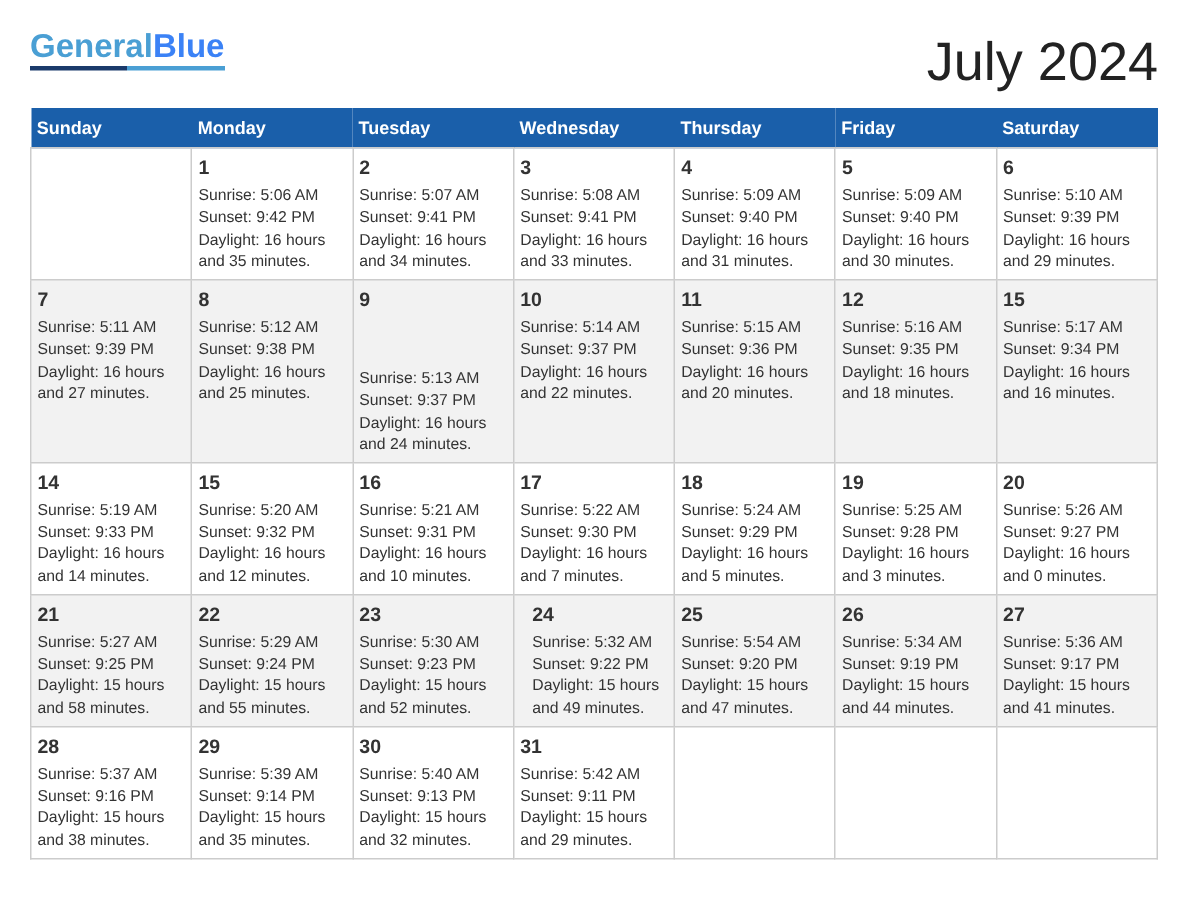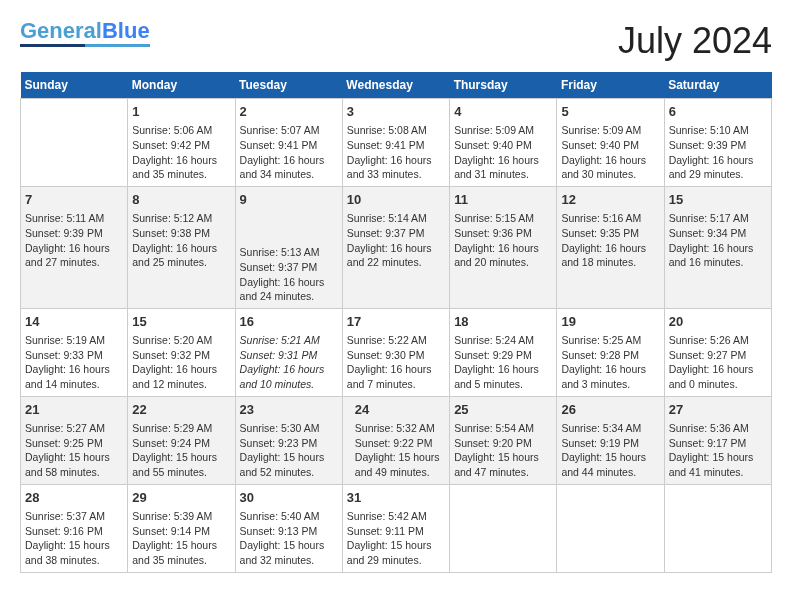--- a/index.html
+++ b/index.html
@@ -226,21 +226,21 @@
         </td>
         <td style="background-color: rgb(255, 255, 255);">
           <span class="day-num">15</span>
           <div class="day-info" style="white-space: pre-line;">Sunrise: 5:20 AM
 Sunset: 9:32 PM
 Daylight: 16 hours
 and 12 minutes.</div>
         </td>
         <td style="background-color: rgb(255, 255, 255);">
           <span class="day-num">16</span>
-          <div class="day-info" style="white-space: pre-line; font-style: italic;">Sunrise: 5:21 AM
+          <div class="day-info" style="white-space: pre-line;">Sunrise: 5:21 AM
 Sunset: 9:31 PM
 Daylight: 16 hours
 and 10 minutes.</div>
         </td>
         <td style="background-color: rgb(255, 255, 255);">
           <span class="day-num">17</span>
           <div class="day-info" style="white-space: pre-line;">Sunrise: 5:22 AM
 Sunset: 9:30 PM
 Daylight: 16 hours
 and 7 minutes.</div>

